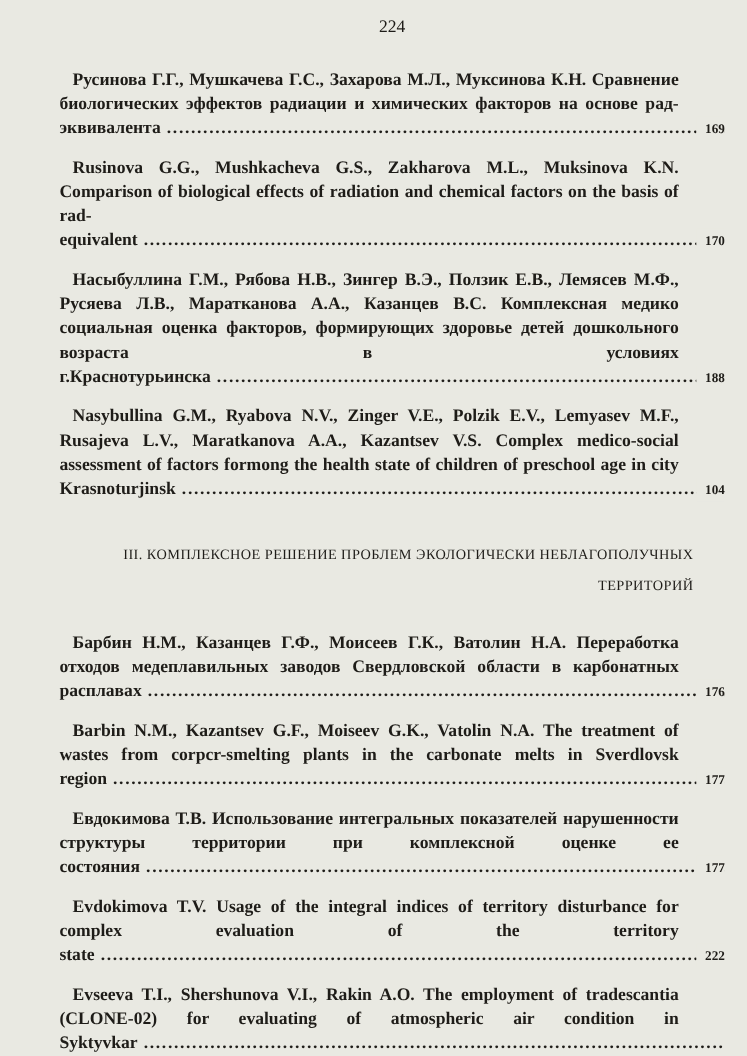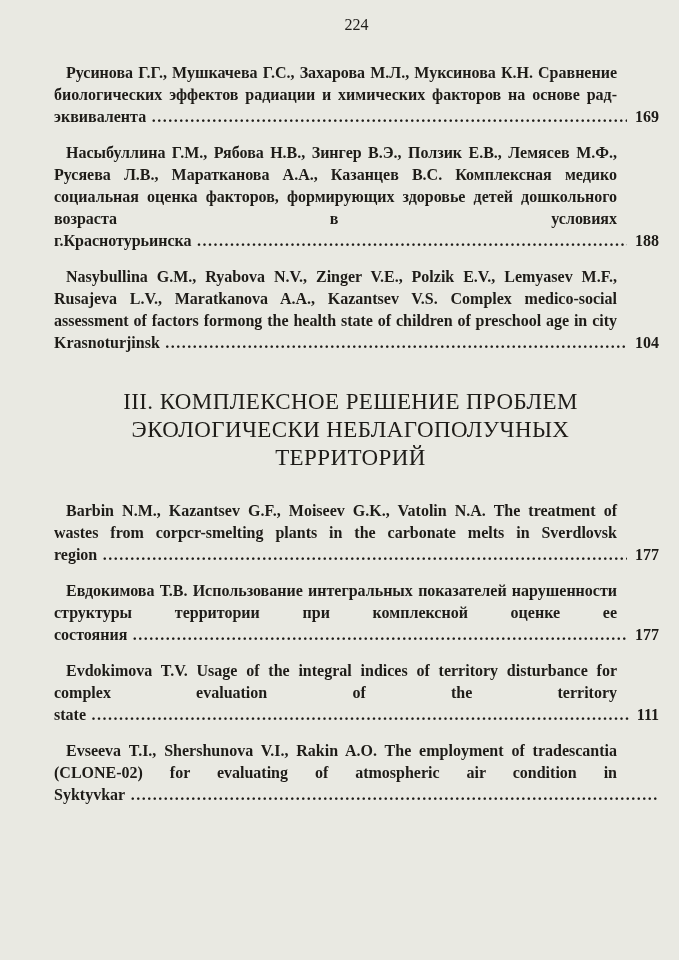--- a/index.html
+++ b/index.html
@@ -41,71 +41,79 @@
     content: " ..........................................................................................................................................................................................";
     white-space: nowrap;
     letter-spacing: 1.5px;
   }
   .page-num {
     position: absolute;
     right: 0;
     bottom: 0;
     background: var(--paper);
     padding-left: 8px;
-    font-size: 16px;
+    font-size: 12px;
     line-height: 22px;
   }
   .section-heading {
-    text-align: center;
-    font-size: 23px;
+    text-align: right;
+    font-size: 13px;
     line-height: 28px;
     letter-spacing: 0.4px;
     margin: 34px auto 28px auto;
     max-width: 560px;
   }
 </style>
 </head>
 <body>
 
 <div class="paper">
 
   <div class="page-header">224</div>
 
   <div class="entry">
     <span class="entry-text">Русинова Г.Г., Мушкачева Г.С., Захарова М.Л., Муксинова К.Н. Сравнение биологических эффектов радиации и химических факторов на основе рад-эквивалента</span>
     <span class="page-num">169</span>
   </div>
 
+  <div class="entry">
+    <span class="entry-text">Rusinova G.G., Mushkacheva G.S., Zakharova M.L., Muksinova K.N. Comparison of biological effects of radiation and chemical factors on the basis of rad-equivalent</span>
+    <span class="page-num">170</span>
+  </div>
 
   <div class="entry">
     <span class="entry-text">Насыбуллина Г.М., Рябова Н.В., Зингер В.Э., Ползик Е.В., Лемясев М.Ф., Русяева Л.В., Маратканова А.А., Казанцев В.С. Комплексная медико социальная оценка факторов, формирующих здоровье детей дошкольного возраста в условиях г.Краснотурьинска</span>
     <span class="page-num">188</span>
   </div>
 
   <div class="entry">
     <span class="entry-text">Nasybullina G.M., Ryabova N.V., Zinger V.E., Polzik E.V., Lemyasev M.F., Rusajeva L.V., Maratkanova A.A., Kazantsev V.S. Complex medico-social assessment of factors formong the health state of children of preschool age in city Krasnoturjinsk</span>
     <span class="page-num">104</span>
   </div>
 
   <div class="section-heading">III. КОМПЛЕКСНОЕ РЕШЕНИЕ ПРОБЛЕМ ЭКОЛОГИЧЕСКИ НЕБЛАГОПОЛУЧНЫХ ТЕРРИТОРИЙ</div>
 
+  <div class="entry">
+    <span class="entry-text">Барбин Н.М., Казанцев Г.Ф., Моисеев Г.К., Ватолин Н.А. Переработка отходов медеплавильных заводов Свердловской области в карбонатных расплавах</span>
+    <span class="page-num">176</span>
+  </div>
 
   <div class="entry">
     <span class="entry-text">Barbin N.M., Kazantsev G.F., Moiseev G.K., Vatolin N.A. The treatment of wastes from corpcr-smelting plants in the carbonate melts in Sverdlovsk region</span>
     <span class="page-num">177</span>
   </div>
 
   <div class="entry">
     <span class="entry-text">Евдокимова Т.В. Использование интегральных показателей нарушенности структуры территории при комплексной оценке ее состояния</span>
     <span class="page-num">177</span>
   </div>
 
   <div class="entry">
     <span class="entry-text">Evdokimova T.V. Usage of the integral indices of territory disturbance for complex evaluation of the territory state</span>
-    <span class="page-num">111</span>
+    <span class="page-num">222</span>
   </div>
 
 
   <div class="entry">
     <span class="entry-text">Evseeva T.I., Shershunova V.I., Rakin A.O. The employment of tradescantia (CLONE-02) for evaluating of atmospheric air condition in Syktyvkar</span>
     
   </div>
 
 </div>
 

